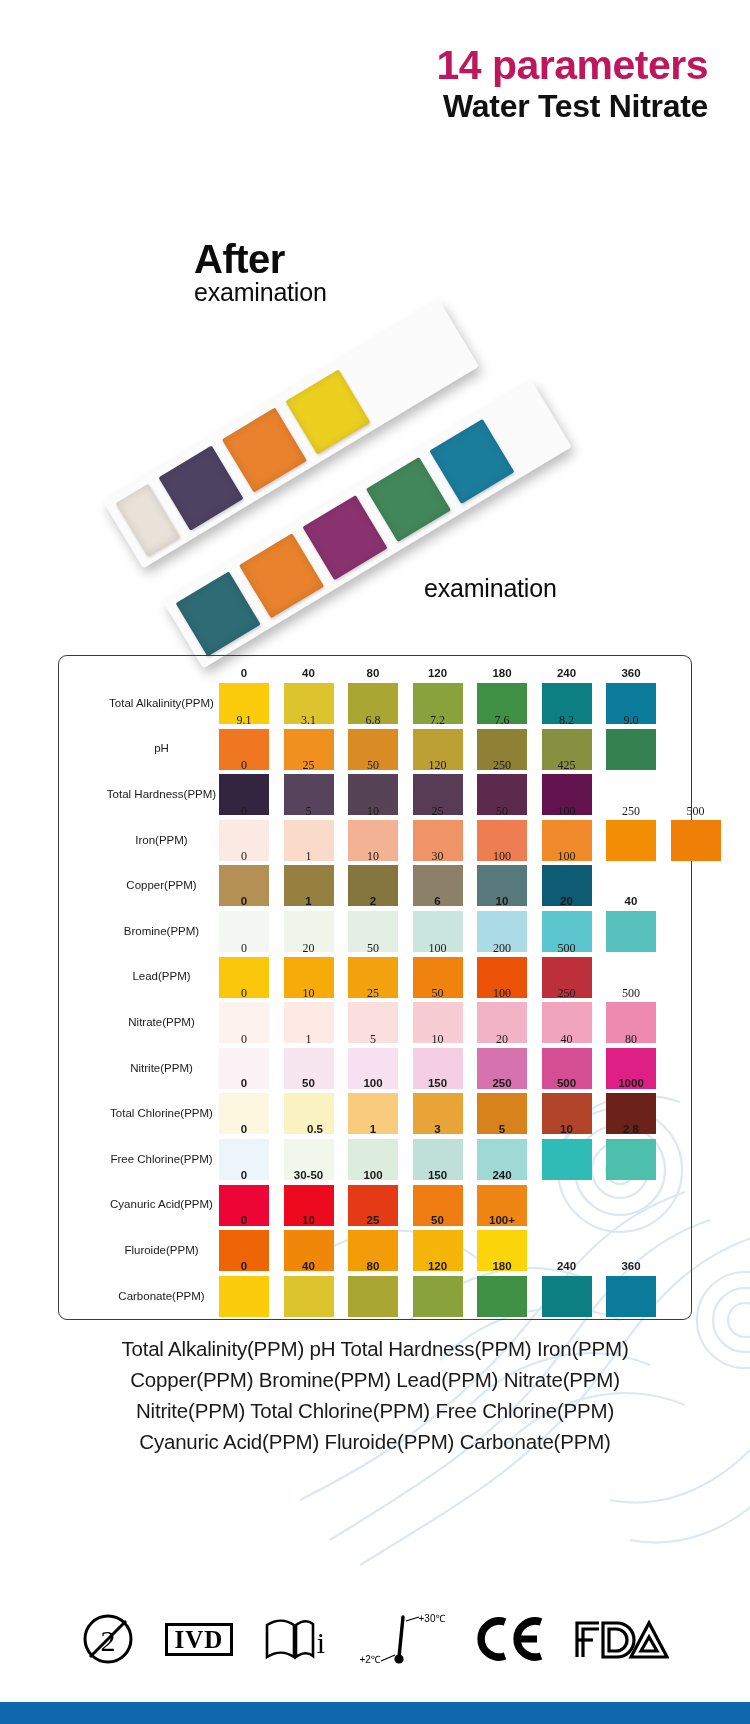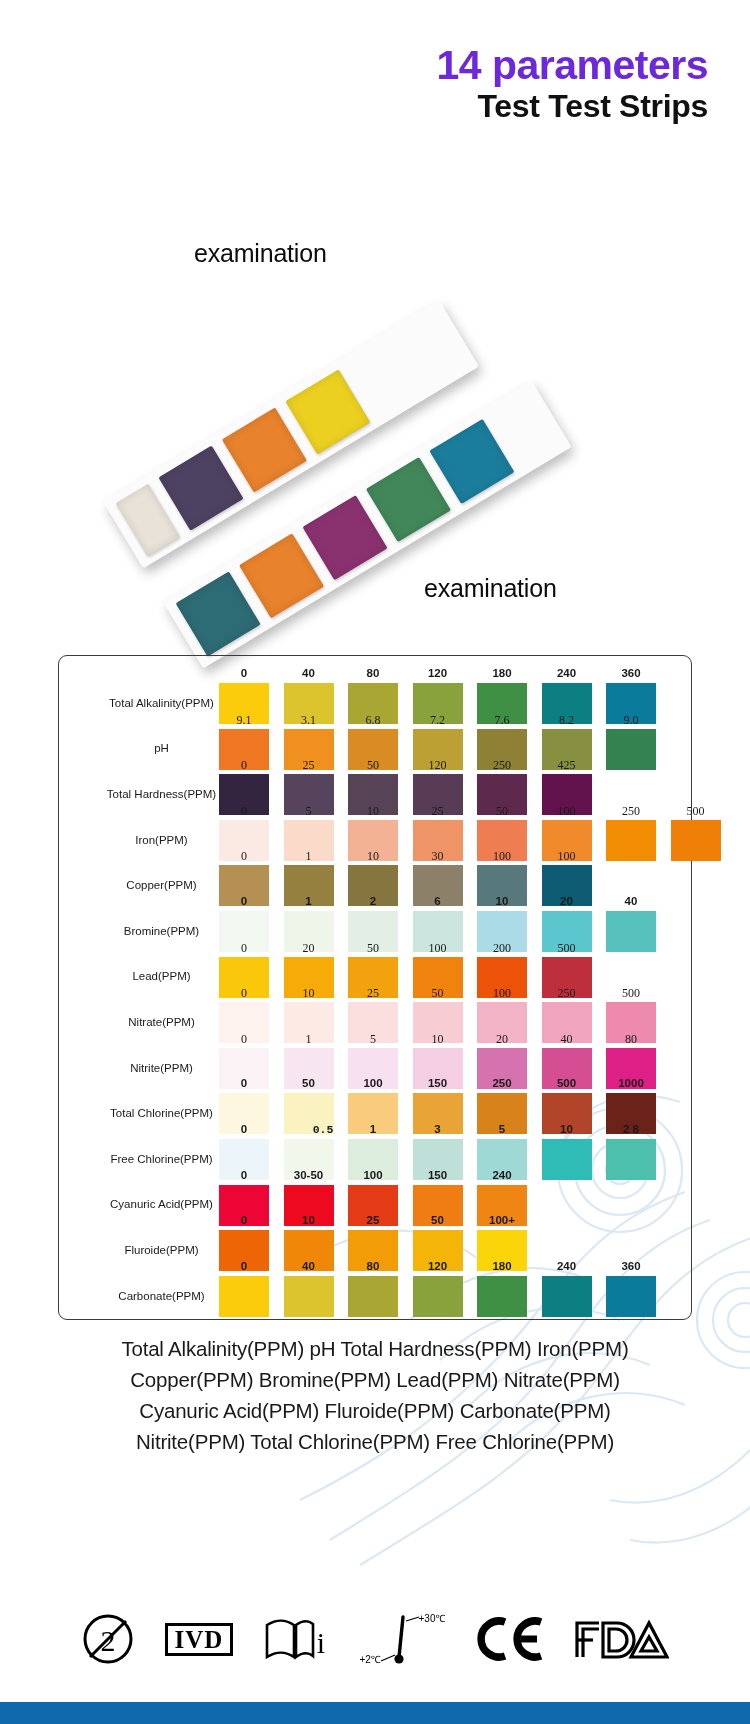--- a/index.html
+++ b/index.html
@@ -7,21 +7,21 @@
     width:750px;height:1724px;position:relative;overflow:hidden;
     background:#ffffff;
     font-family:"Liberation Sans", sans-serif;
   }
 
   
   .watermark{position:absolute;right:-60px;top:1020px;width:520px;height:560px;pointer-events:none;opacity:.55;}
 
   
   .header{position:absolute;top:44px;left:0;width:750px;text-align:right;padding-right:42px;box-sizing:border-box;}
-  .h-title{font-size:41px;font-weight:bold;color:#6d28d9;letter-spacing:-.5px;line-height:1.04;}
+  .h-title{font-size:41px;font-weight:bold;color:#be185d;letter-spacing:-.5px;line-height:1.04;}
   .h-sub{font-size:32px;font-weight:bold;color:#111111;letter-spacing:-.3px;line-height:1.12;margin-top:2px;}
   .h-feats{margin-top:11px;font-size:25px;font-weight:bold;color:#1f72b5;letter-spacing:-.2px;white-space:nowrap;}
 
   
   .cap{position:absolute;}
   .cap .big{font-size:40px;font-weight:600;color:#0b0b0b;line-height:.98;letter-spacing:-.5px;}
   .cap .small{font-size:25px;font-weight:400;color:#0b0b0b;line-height:1.08;letter-spacing:-.2px;}
   #cap-after{top:240px;left:194px;}
   #cap-before{top:575px;left:424px;}
 
@@ -87,24 +87,25 @@
     <path d="M180 385 C230 335 300 320 360 345"></path>
     <path d="M215 425 C265 375 335 360 395 385"></path>
     <path d="M35 230 C95 200 150 205 195 245"></path>
     <path d="M460 430 C420 470 370 490 320 480"></path>
     <path d="M480 470 C440 510 390 530 340 520"></path>
   </g>
 </svg>
 
 <div class="header">
   <div class="h-title">14 parameters</div>
-  <div class="h-sub">Test Test Strips</div>
+  <div class="h-sub">Water Test Nitrate</div>
 </div>
 
 <div class="cap" id="cap-after">
+  <div class="big">After</div>
   <div class="small">examination</div>
 </div>
 <div class="cap" id="cap-before">
   <div class="small">examination</div>
 </div>
 
 <div class="strip-stage">
   <div class="strip" id="strip-top" style="left:18px;top:196px;width:392px;height:78px;transform:rotate(-31deg);padding:8px 10px;box-sizing:border-box;gap:12px;">
       <div class="pad tex" style="background: rgb(232, 226, 216); width: 38px;"></div>
       <div class="pad tex" style="background: rgb(78, 66, 99); width: 62px;"></div>
@@ -325,21 +326,21 @@
           <div class="sw" style="left: 193.5px; background: rgb(232, 164, 54);"></div>
           <div class="sw" style="left: 258px; background: rgb(215, 130, 27);"></div>
           <div class="sw" style="left: 322.5px; background: rgb(178, 68, 42);"></div>
           <div class="sw" style="left: 387px; background: rgb(107, 34, 25);"></div>
         </div>
       </div>
       <div class="row" style="height: 45.6px;">
         <div class="row-label" style="height: 45.6px;">Free Chlorine(PPM)</div>
         <div class="ticks">
           <span class="tick bold" style="left: -3px;">0</span>
-          <span class="tick bold" style="left: 76px; font-family: Liberation Mono, monospace;">0.5</span>
+          <span class="tick bold" style="left: 68px;">0.5</span>
           <span class="tick bold" style="left: 126px;">1</span>
           <span class="tick bold" style="left: 190.5px;">3</span>
           <span class="tick bold" style="left: 255px;">5</span>
           <span class="tick bold" style="left: 319.5px;">10</span>
           <span class="tick bold" style="left: 384px;">2 8</span>
         </div>
         <div class="swatches">
           <div class="sw" style="left: 0px; background: rgb(236, 246, 250);"></div>
           <div class="sw" style="left: 64.5px; background: rgb(242, 247, 236);"></div>
           <div class="sw" style="left: 129px; background: rgb(220, 236, 221);"></div>
@@ -403,22 +404,22 @@
           <div class="sw" style="left: 322.5px; background: rgb(11, 127, 130);"></div>
           <div class="sw" style="left: 387px; background: rgb(11, 123, 156);"></div>
         </div>
       </div>
     </div>
 </div>
 
 <div class="plist" id="param-list">
     <div>Total Alkalinity(PPM)   pH  Total Hardness(PPM)   Iron(PPM)</div>
     <div>Copper(PPM)   Bromine(PPM)   Lead(PPM)   Nitrate(PPM)</div>
+    <div>Nitrite(PPM)   Total Chlorine(PPM)   Free Chlorine(PPM)</div>
     <div>Cyanuric Acid(PPM)   Fluroide(PPM)   Carbonate(PPM)</div>
-    <div>Nitrite(PPM)   Total Chlorine(PPM)   Free Chlorine(PPM)</div>
   </div>
 
 <div class="certs">
 
   <div class="cert">
     <svg width="54" height="54" viewBox="0 0 54 54">
       <circle cx="27" cy="27" r="23" fill="none" stroke="#000" stroke-width="3"></circle>
       <text x="27" y="39" font-size="30" font-family="Liberation Serif, serif" text-anchor="middle" fill="#000" id="dnr-num">2</text>
       <line x1="9" y1="45" x2="45" y2="9" stroke="#000" stroke-width="3"></line>
     </svg>

